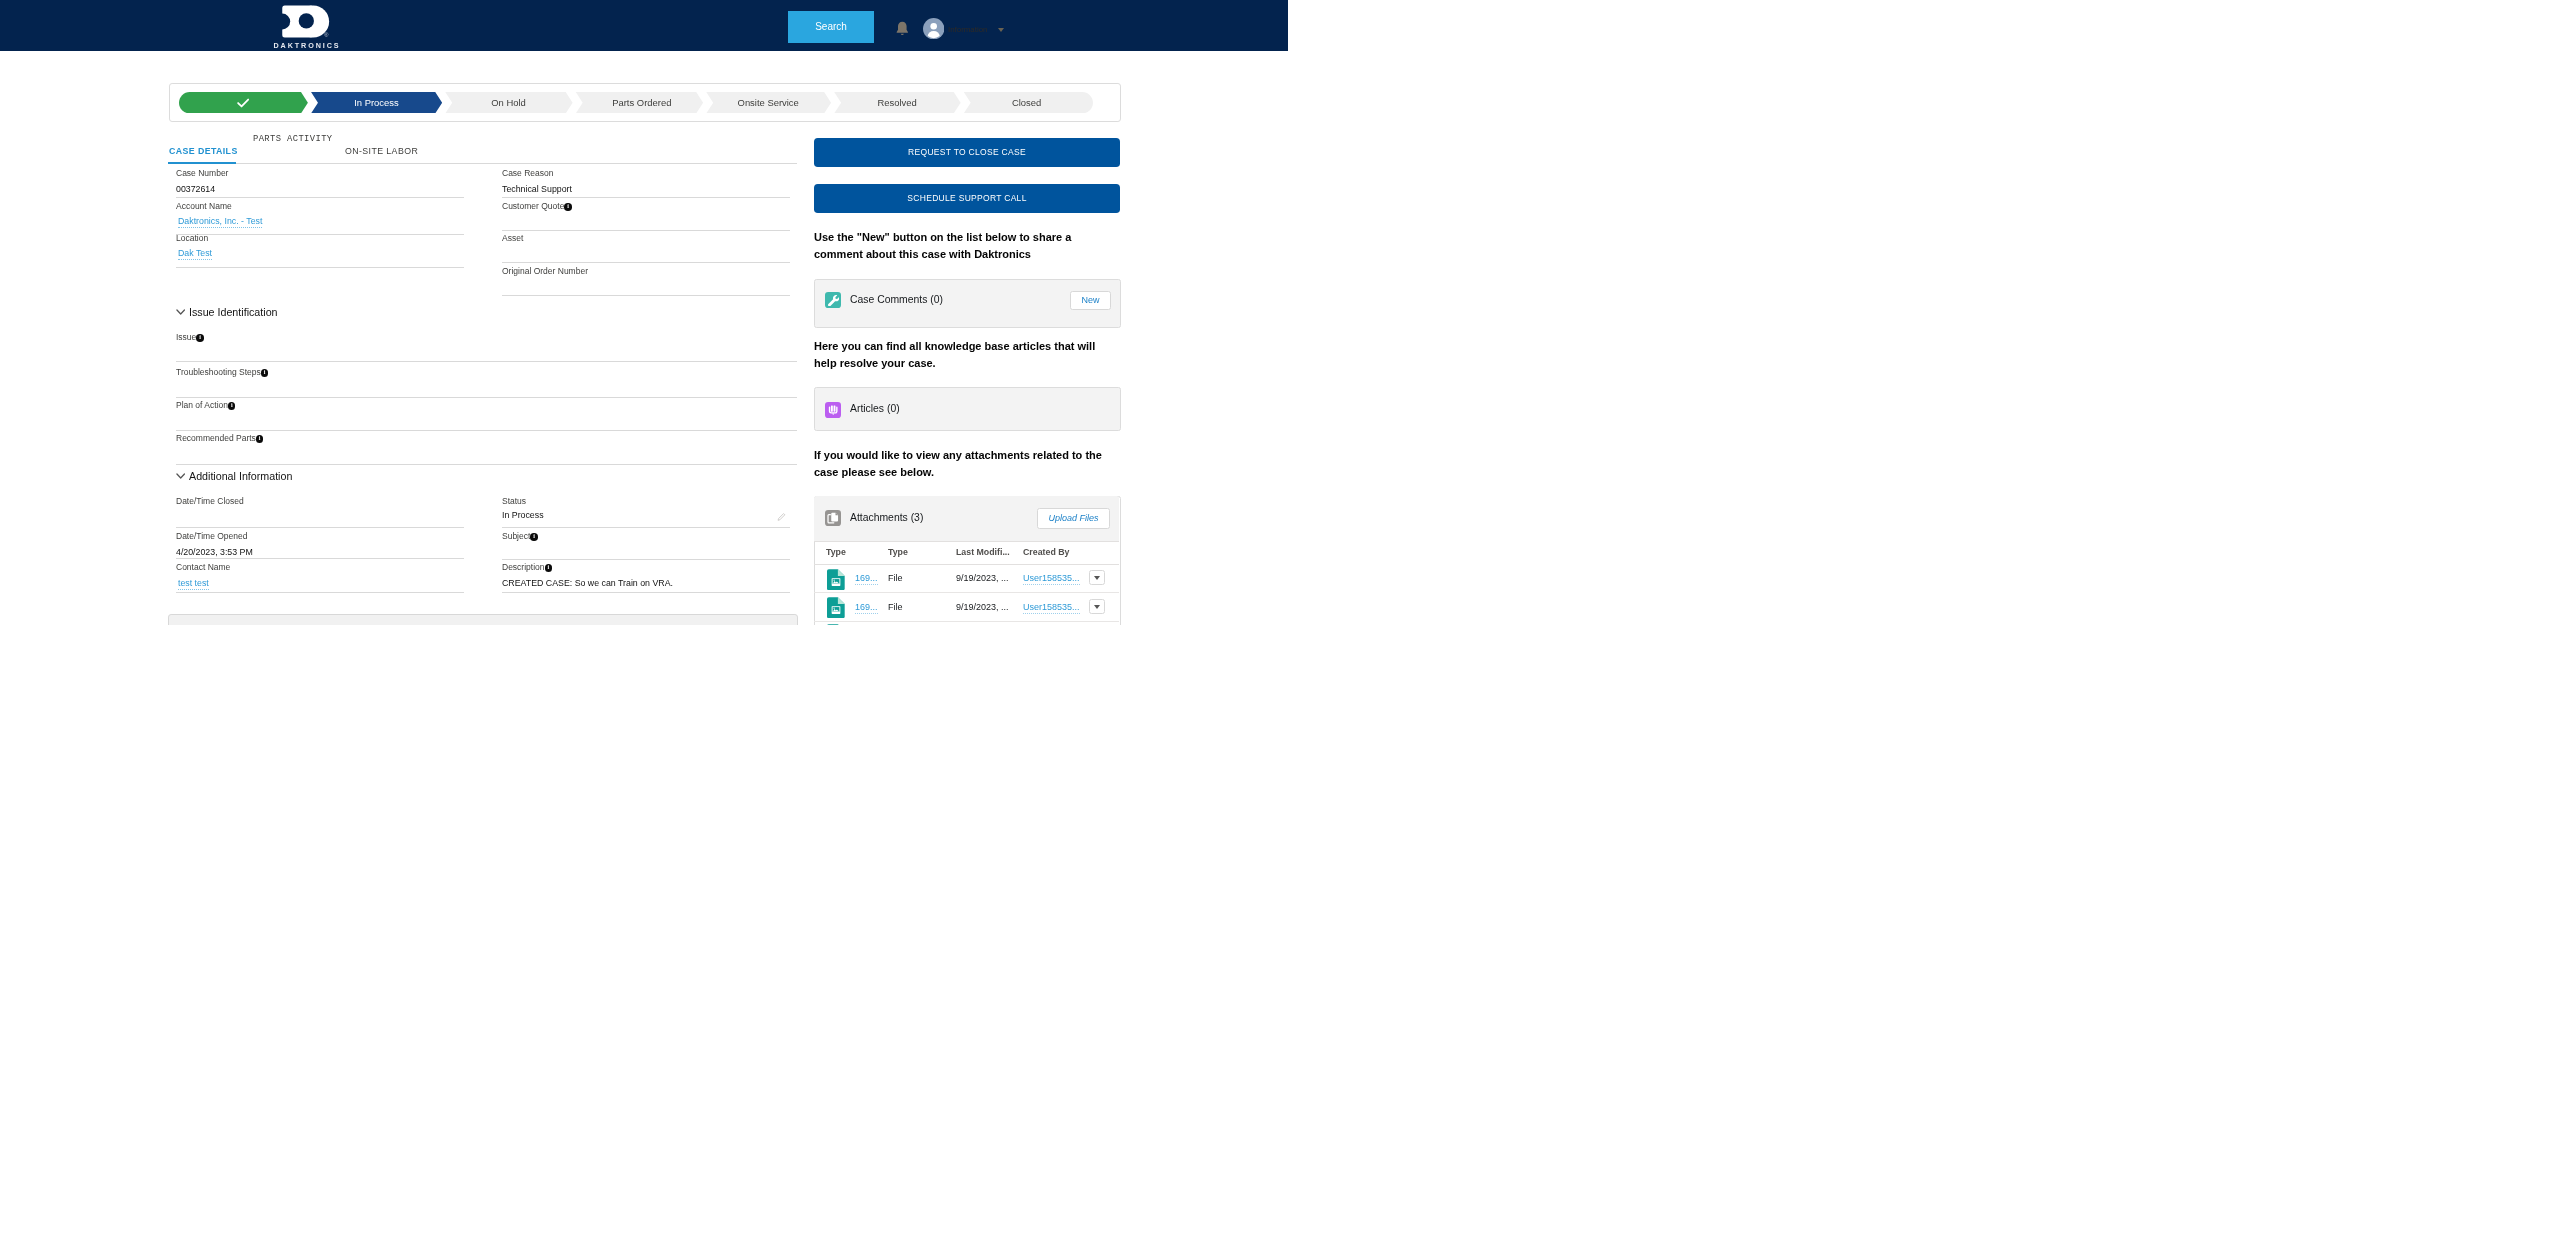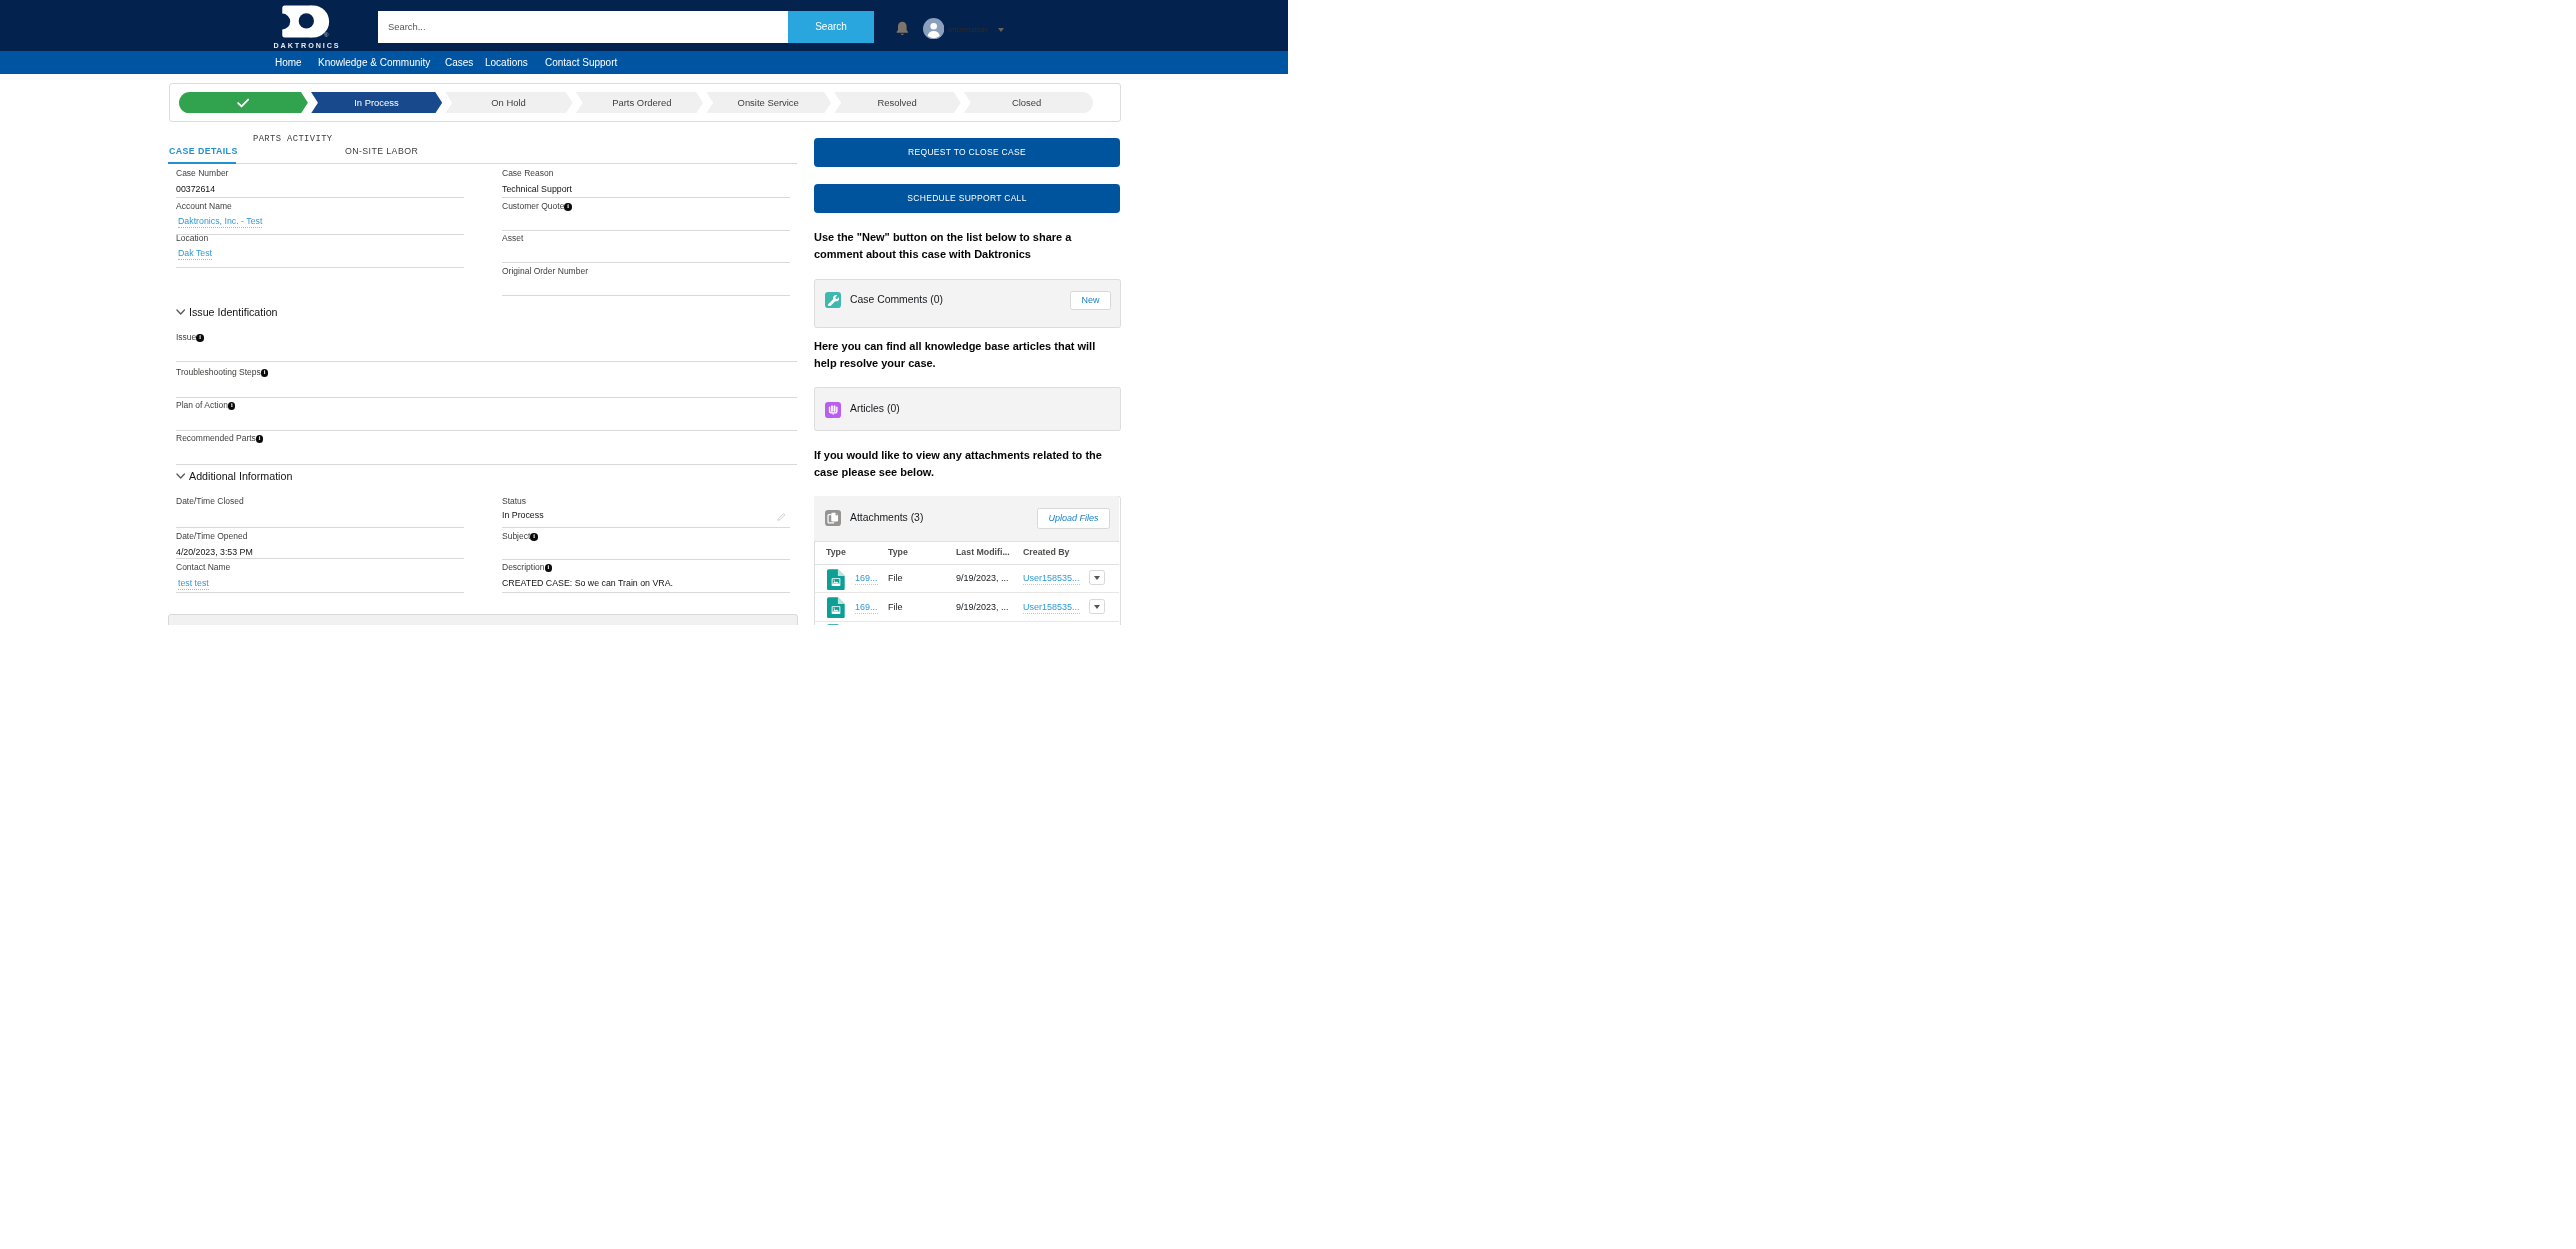--- a/index.html
+++ b/index.html
@@ -31,42 +31,34 @@
 
 <div class="hdr">
   <svg class="abs" style="left:281px;top:5.3px" width="50" height="33" viewBox="0 0 80 52">
     <rect x="2" y="0.5" width="50" height="51" rx="4" fill="#fff"></rect>
     <circle cx="51.5" cy="26" r="25.5" fill="#fff"></circle>
     <circle cx="40.5" cy="25" r="12.2" fill="#03234e"></circle>
     <circle cx="2" cy="26" r="12.7" fill="#03234e"></circle>
     <text x="69" y="51" font-size="9" fill="#c9cfdb" font-family="Liberation Sans">®</text>
   </svg>
   <div class="abs" style="left:272px;top:41px;width:70px;text-align:center;color:#e6e9ef;font-size:7.2px;font-weight:700;letter-spacing:1.9px;">DAKTRONICS</div>
-  <div class="abs" style="left:378px;top:10.7px;width:410px;height:32px;background:#fff;box-sizing:border-box;padding:0 10px;font-size:9.4px;color:#54585e;line-height:32px;">Search...</div>
   <div class="abs" style="left:788px;top:10.7px;width:86px;height:32px;background:#2aa6df;color:#fff;font-size:10px;text-align:center;line-height:32px;">Search</div>
   <svg class="abs" style="left:896px;top:21.4px" width="12.6" height="15" viewBox="0 0 22 26">
     <path d="M11 1c-4.4 0-7.5 3.2-7.5 7.8v6.5L1.2 19.2v1.4h19.6v-1.4l-2.3-3.9V8.8C18.5 4.2 15.4 1 11 1z" fill="#7d7569"></path>
     <path d="M8.2 22.2a2.9 2.9 0 0 0 5.6 0z" fill="#7d7569"></path>
   </svg>
   <svg class="abs" style="left:923px;top:18px" width="21.4" height="21.4" viewBox="0 0 34 34">
     <circle cx="17" cy="17" r="17" fill="#8ba0bc"></circle>
     <circle cx="17" cy="13.2" r="5.2" fill="#fff"></circle>
     <path d="M7.5 28.8a9.5 8 0 0 1 19 0 17 17 0 0 1-19 0z" fill="#fff"></path>
   </svg>
   <div class="abs" style="left:948px;top:24.5px;font-size:7.9px;color:#2e2a25;">Information</div>
   <div class="abs" style="left:998px;top:28px;width:0;height:0;border-left:3.8px solid transparent;border-right:3.8px solid transparent;border-top:4.4px solid #6a6252;"></div>
 </div>
 
-<div class="nav">
-  <div class="navitem" style="left:275px;">Home</div>
-  <div class="navitem" style="left:318px;">Knowledge &amp; Community</div>
-  <div class="navitem" style="left:445px;">Cases</div>
-  <div class="navitem" style="left:485px;">Locations</div>
-  <div class="navitem" style="left:545px;">Contact Support</div>
-</div>
 
 <div class="abs" style="left:169px;top:83px;width:950px;height:37px;border:0.6px solid #dcdcdc;border-radius:3.1px;background:#fff;"></div>
 <svg class="abs" style="left:179px;top:92px" width="930" height="21.4" viewBox="0 0 1479 34">
   <path d="M17 0 H194 L205 17 L194 34 H17 A17 17 0 0 1 17 0 Z" fill="#31a24d"></path>
   <path d="M210 0 H407.5 L418.5 17 L407.5 34 H210 L221 17 Z" fill="#17498c"></path>
   <path d="M423.5 0 H615 L626 17 L615 34 H423.5 L434.5 17 Z" fill="#f0f0f0"></path>
   <path d="M631 0 H822.5 L833.5 17 L822.5 34 H631 L642 17 Z" fill="#f0f0f0"></path>
   <path d="M838.5 0 H1026 L1037 17 L1026 34 H838.5 L849.5 17 Z" fill="#f0f0f0"></path>
   <path d="M1042 0 H1232 L1243 17 L1232 34 H1042 L1053 17 Z" fill="#f0f0f0"></path>
   <path d="M1248 0 H1436.5 A17 17 0 0 1 1436.5 34 H1248 L1259 17 Z" fill="#f0f0f0"></path>

